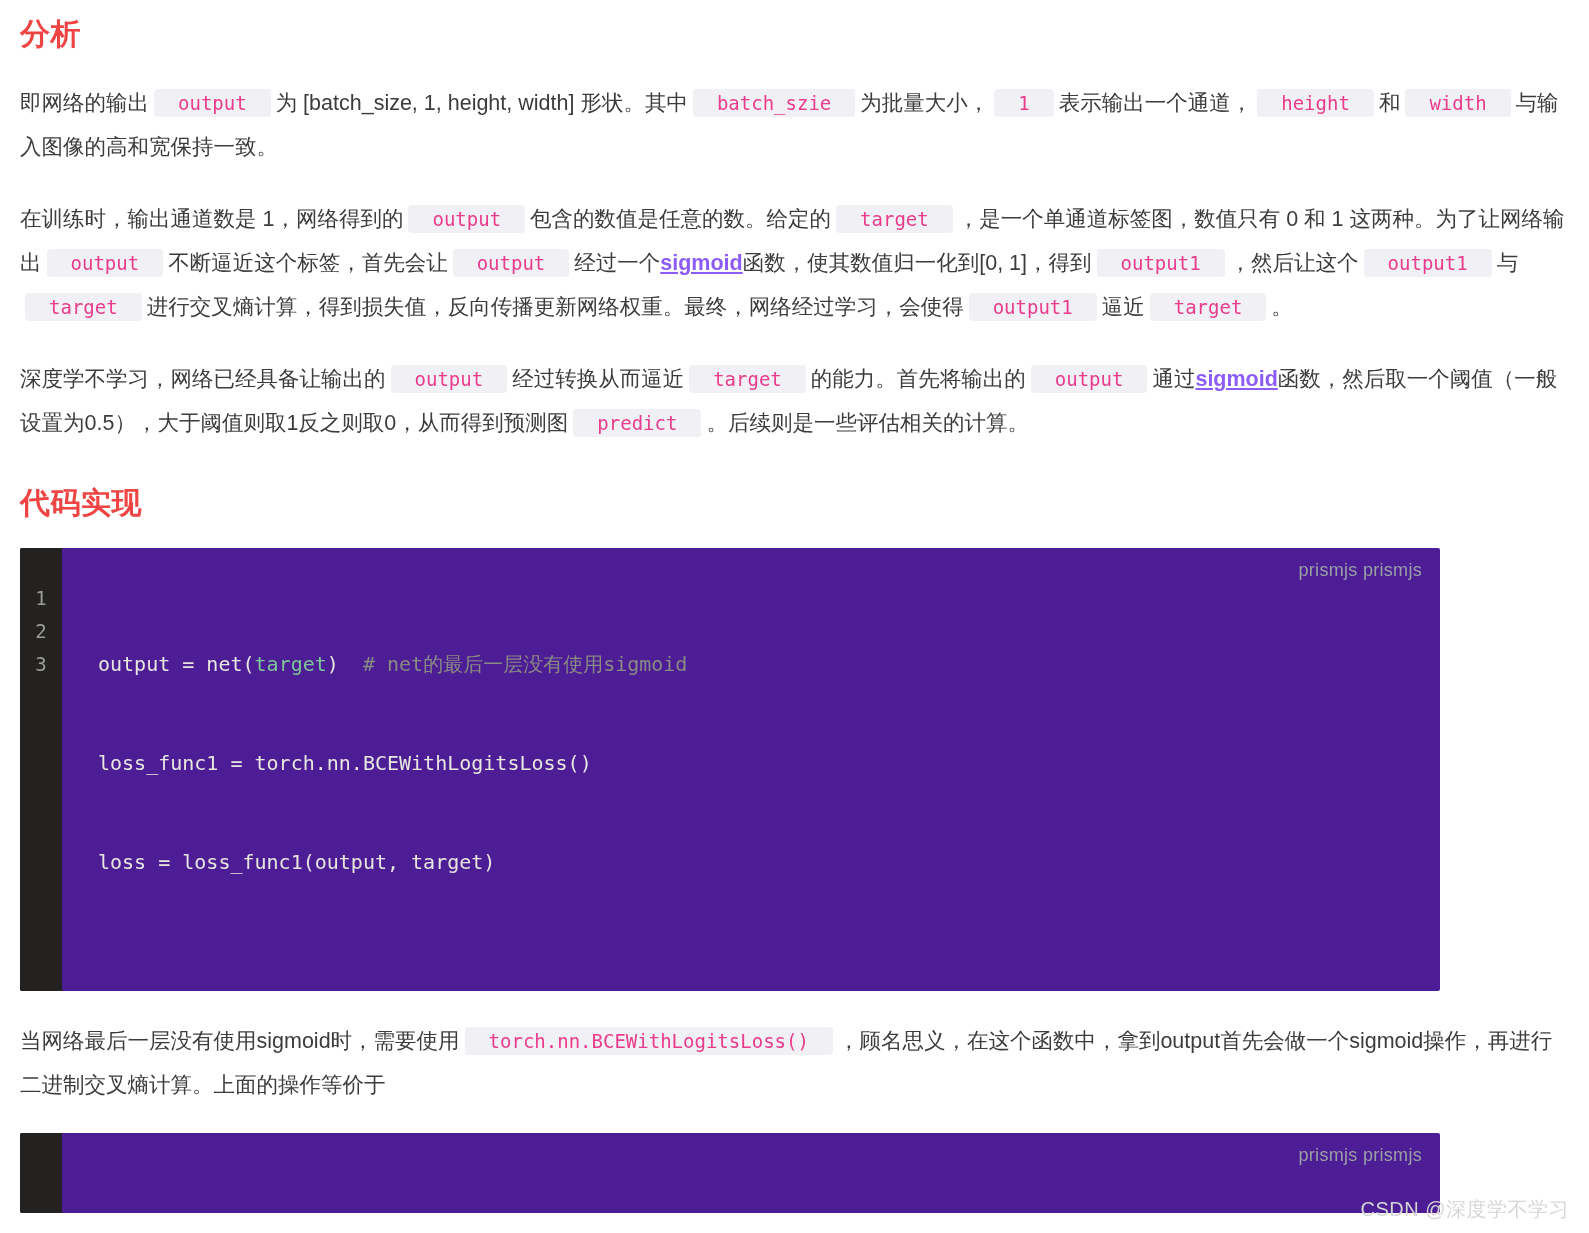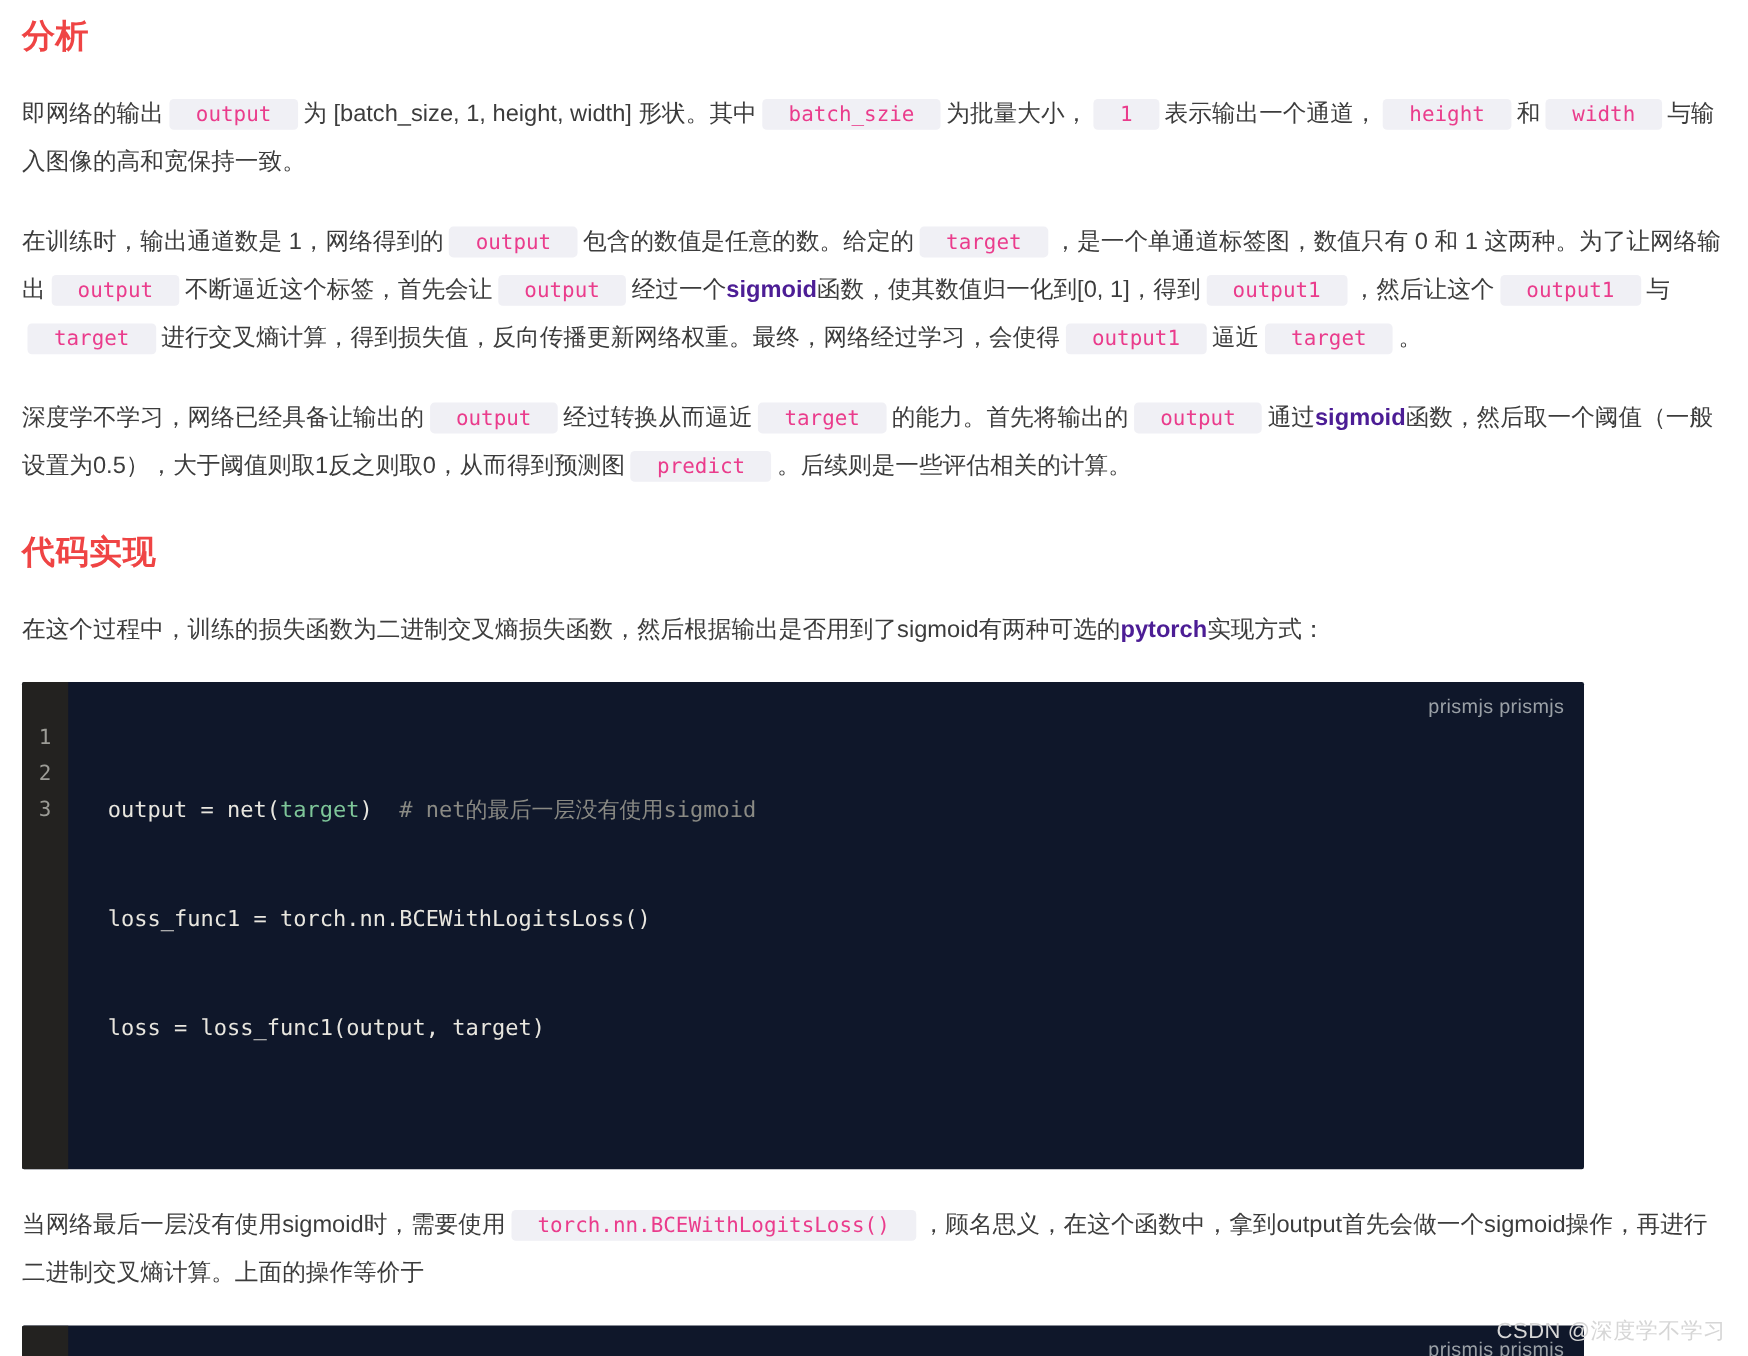--- a/index.html
+++ b/index.html
@@ -46,25 +46,25 @@
     font-family: "DejaVu Sans Mono", "Liberation Mono", monospace;
     background: #f0f0f5;
     color: #ea3c8c;
     font-size: 19px;
     padding: 3px 24px;
     border-radius: 4px;
     margin: 0 5px;
     white-space: nowrap;
     line-height: 1;
   }
-  b.strong { font-weight: bold; color: #4c1d95; }
+  b.strong { font-weight: bold; color: #8b5cf6; text-decoration: underline; }
 
   .codeblock {
     position: relative;
-    background: #0f172a;
+    background: #4c1d95;
     margin: 26px 0 0 0;
     width: 1420px;
     border-radius: 2px;
     overflow: hidden;
     font-family: "DejaVu Sans Mono", "Liberation Mono", monospace;
   }
   .code-tag {
     position: absolute;
     top: 12px;
     right: 18px;
@@ -121,21 +121,20 @@
   <h2 class="section-title">分析</h2>
 
   <p class="para"><span>即网络的输出</span><code class="chip">output</code><span>为 [batch_size, 1, height, width] 形状。其中</span><code class="chip">batch_szie</code><span>为批量大小，</span><code class="chip">1</code><span>表示输出一个通道，</span><code class="chip">height</code><span>和</span><code class="chip">width</code><span>与输入图像的高和宽保持一致。</span></p>
 
   <p class="para"><span>在训练时，输出通道数是 1，网络得到的</span><code class="chip">output</code><span>包含的数值是任意的数。给定的</span><code class="chip">target</code><span>，是一个单通道标签图，数值只有 0 和 1 这两种。为了让网络输出</span><code class="chip">output</code><span>不断逼近这个标签，首先会让</span><code class="chip">output</code><span>经过一个</span><b class="strong">sigmoid</b><span>函数，使其数值归一化到[0, 1]，得到</span><code class="chip">output1</code><span>，然后让这个</span><code class="chip">output1</code><span>与</span><code class="chip">target</code><span>进行交叉熵计算，得到损失值，反向传播更新网络权重。最终，网络经过学习，会使得</span><code class="chip">output1</code><span>逼近</span><code class="chip">target</code><span>。</span></p>
 
   <p class="para"><span>深度学不学习，网络已经具备让输出的</span><code class="chip">output</code><span>经过转换从而逼近</span><code class="chip">target</code><span>的能力。首先将输出的</span><code class="chip">output</code><span>通过</span><b class="strong">sigmoid</b><span>函数，然后取一个阈值（一般设置为0.5），大于阈值则取1反之则取0，从而得到预测图</span><code class="chip">predict</code><span>。后续则是一些评估相关的计算。</span></p>
 
   <h2 class="section-title second">代码实现</h2>
 
-  <p class="para"><span>在这个过程中，训练的损失函数为二进制交叉熵损失函数，然后根据输出是否用到了sigmoid有两种可选的</span><b class="strong">pytorch</b><span>实现方式：</span></p>
 
   <div class="codeblock">
     <div class="code-tag">prismjs prismjs</div>
     <div class="code-body">
       <div class="gutter">
         <div>1</div>
         <div>2</div>
         <div>3</div>
       </div>
       <div class="code-lines">

